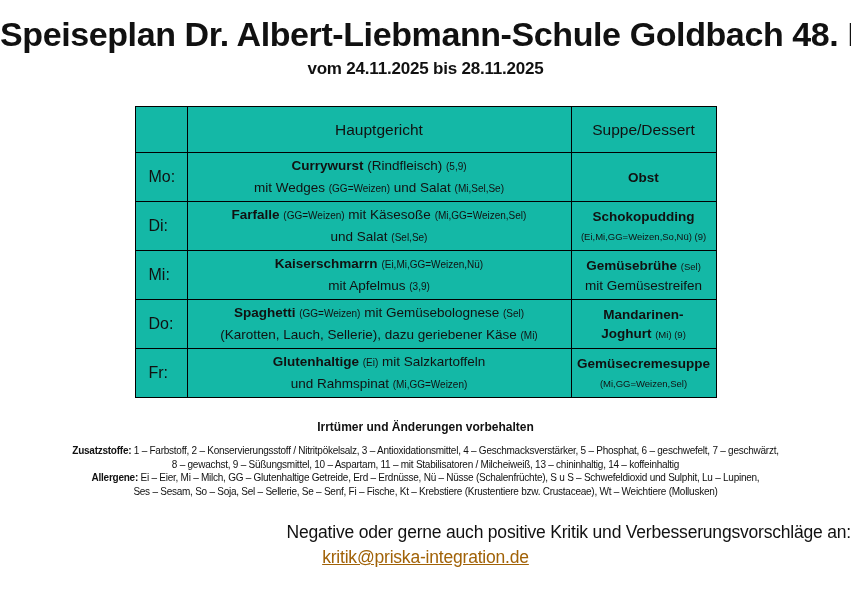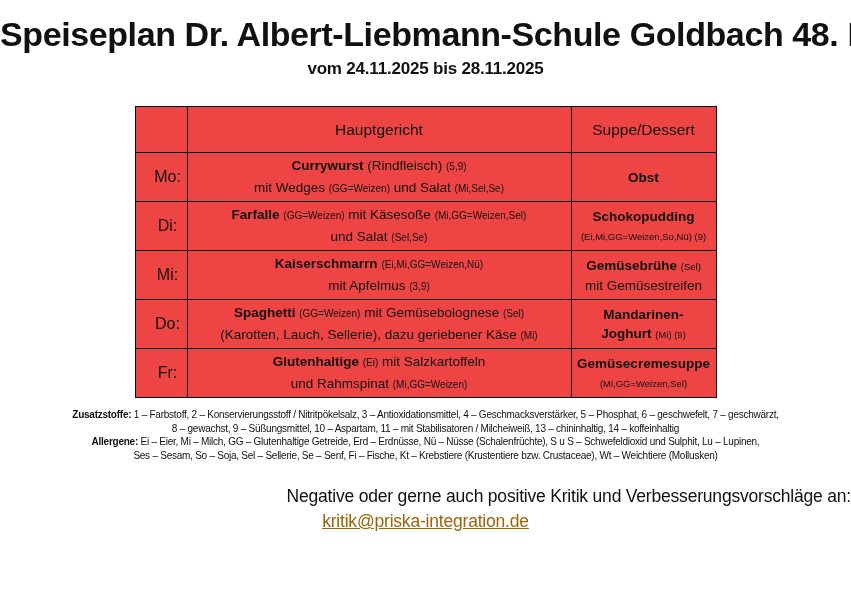--- a/index.html
+++ b/index.html
@@ -30,34 +30,34 @@
   }
 
   table.menu-table {
     margin: 27px auto 0 auto;
     border-collapse: collapse;
     table-layout: fixed;
     width: 581px;
   }
   .menu-table td, .menu-table th {
     border: 1.6px solid #000000;
-    background: #ef4444;
+    background: #14b8a6;
     vertical-align: middle;
   }
   .menu-table th {
     height: 46px;
     font-weight: 400;
     font-size: 15.5px;
     text-align: center;
   }
   .menu-table td { height: 49px; }
   .day-cell {
     font-size: 16px;
     padding-left: 13px;
-    text-align: center;
+    text-align: left;
   }
   .main-cell, .side-cell { text-align: center; padding: 2px 4px; }
   .cell-line { font-size: 13.5px; line-height: 21px; white-space: nowrap; }
   .side-cell .cell-line { line-height: 19px; }
   .seg-b  { font-weight: 700; }
   .seg-n  { font-weight: 400; }
   .seg-sm { font-weight: 400; font-size: 10px; }
   .side-cell .seg-sm { font-size: 9.5px; }
 
   .notice {
@@ -163,20 +163,21 @@
             <div class="cell-line"><span class="seg-n">und Rahmspinat </span><span class="seg-sm">(Mi,GG=Weizen)</span></div>
           </td>
           <td class="side-cell">
             <div class="cell-line"><span class="seg-b">Gemüsecremesuppe</span></div>
             <div class="cell-line"><span class="seg-sm">(Mi,GG=Weizen,Sel)</span></div>
           </td>
         </tr>
       </tbody>
   </table>
 
+  <div class="notice">Irrtümer und Änderungen vorbehalten</div>
 
   <div class="footnotes">
       <div class="footnote-line"><span class="footnote-prefix">Zusatzstoffe:</span> 1 – Farbstoff, 2 – Konservierungsstoff / Nitritpökelsalz, 3 – Antioxidationsmittel, 4 – Geschmacksverstärker, 5 – Phosphat, 6 – geschwefelt, 7 – geschwärzt,</div>
       <div class="footnote-line">8 – gewachst, 9 – Süßungsmittel, 10 – Aspartam, 11 – mit Stabilisatoren / Milcheiweiß, 13 – chininhaltig, 14 – koffeinhaltig</div>
       <div class="footnote-line"><span class="footnote-prefix">Allergene:</span> Ei – Eier, Mi – Milch, GG – Glutenhaltige Getreide, Erd – Erdnüsse, Nü – Nüsse (Schalenfrüchte), S u S – Schwefeldioxid und Sulphit, Lu – Lupinen,</div>
       <div class="footnote-line">Ses – Sesam, So – Soja, Sel – Sellerie, Se – Senf, Fi – Fische, Kt – Krebstiere (Krustentiere bzw. Crustaceae), Wt – Weichtiere (Mollusken)</div>
     </div>
 
   <div class="feedback">Negative oder gerne auch positive Kritik und Verbesserungsvorschläge an:</div>
   <div class="feedback-email-line">

